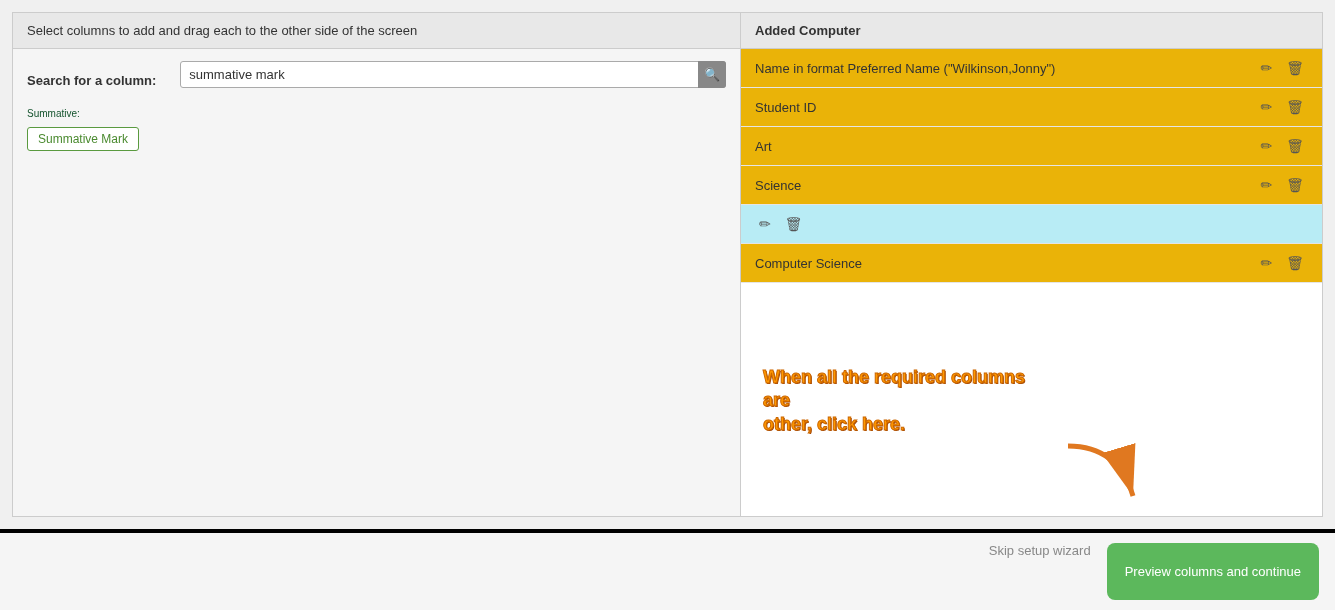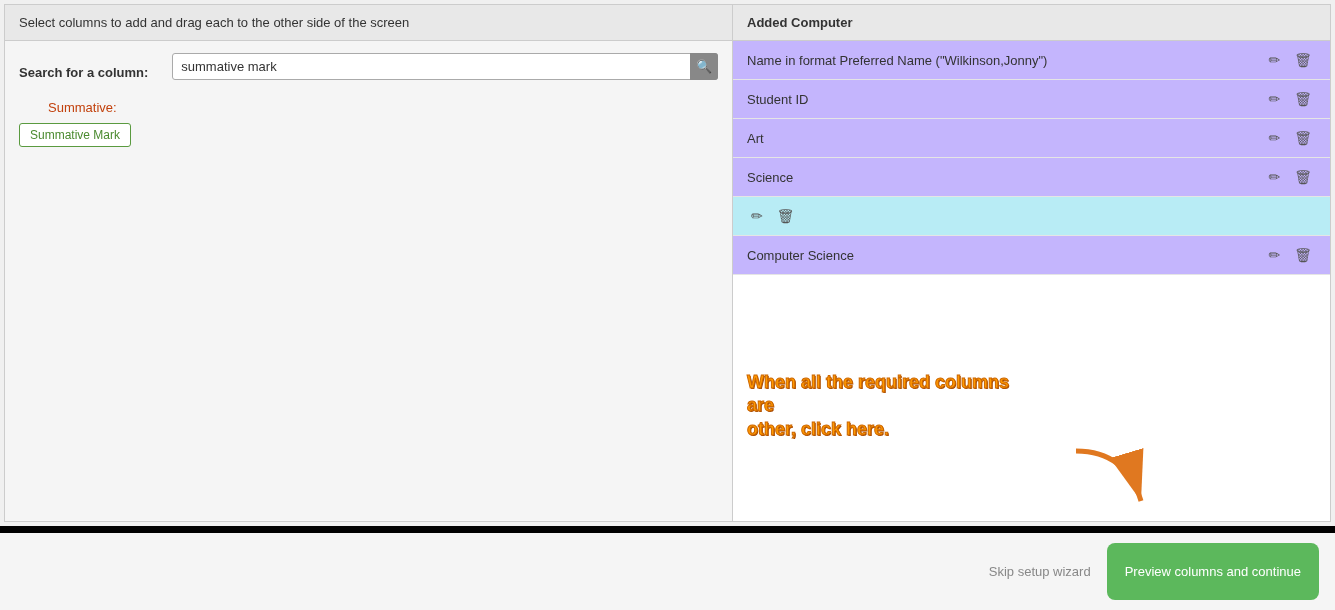--- a/index.html
+++ b/index.html
@@ -9,21 +9,21 @@
       background: #f0f0f0;
       display: flex;
       flex-direction: column;
       min-height: 610px;
       width: 1335px;
     }
 
     .main-area {
       display: flex;
       flex: 1;
-      padding: 4px;
+      padding: 12px;
     }
 
     
     .left-panel {
       flex: 0 0 728px;
       background: #f5f5f5;
       border: 1px solid #ccc;
       border-right: none;
       display: flex;
       flex-direction: column;
@@ -82,24 +82,23 @@
       color: #fff;
       font-size: 13px;
     }
 
     .results-area {
       flex: 1;
       padding: 8px 14px;
     }
 
     .category-label {
-      color: #c2410c;
-      font-size: 13px;
+      color: #14532d;
+      font-size: 10px;
       margin-bottom: 8px;
-      margin-left: 29px;
     }
 
     .column-tag {
       display: inline-block;
       border: 1px solid #5a9a3f;
       background: #fff;
       color: #4a8a2f;
       padding: 4px 10px;
       border-radius: 3px;
       font-size: 12px;
@@ -129,21 +128,21 @@
       flex: 1;
       overflow-y: auto;
     }
 
     .column-row {
       display: flex;
       align-items: center;
       justify-content: space-between;
       padding: 10px 14px;
       border-bottom: 1px solid #e5e5e5;
-      background: #c4b5fd;
+      background: #eab308;
       font-size: 13px;
       color: #333;
     }
 
     .column-row.highlighted {
       background: #b8ecf5;
     }
 
     .column-row-label {
       flex: 1;
@@ -173,45 +172,46 @@
     .tooltip-text {
       font-family: Arial Black, Arial, sans-serif;
       font-size: 18px;
       font-weight: 900;
       color: #f90;
       -webkit-text-stroke: 1px #cc6600;
       text-shadow: 1px 1px 0 #a04400;
       line-height: 1.3;
       display: inline-block;
       max-width: 280px;
+      margin-left: 8px;
     }
 
     
     .arrow-container {
       position: relative;
       height: 70px;
       display: flex;
       justify-content: flex-end;
       padding-right: 200px;
     }
 
     .arrow-svg {
       position: absolute;
       right: 160px;
       bottom: 0;
     }
 
     
     .footer {
       background: #f5f5f5;
-      border-top: 7px solid #000000;
+      border-top: 4px solid #000000;
       padding: 10px 16px;
       display: flex;
       justify-content: flex-end;
-      align-items: center;
+      align-items: flex-start;
       gap: 16px;
     }
 
     .skip-link {
       color: #888;
       font-size: 13px;
       cursor: pointer;
       text-decoration: none;
       background: none;
       border: none;

